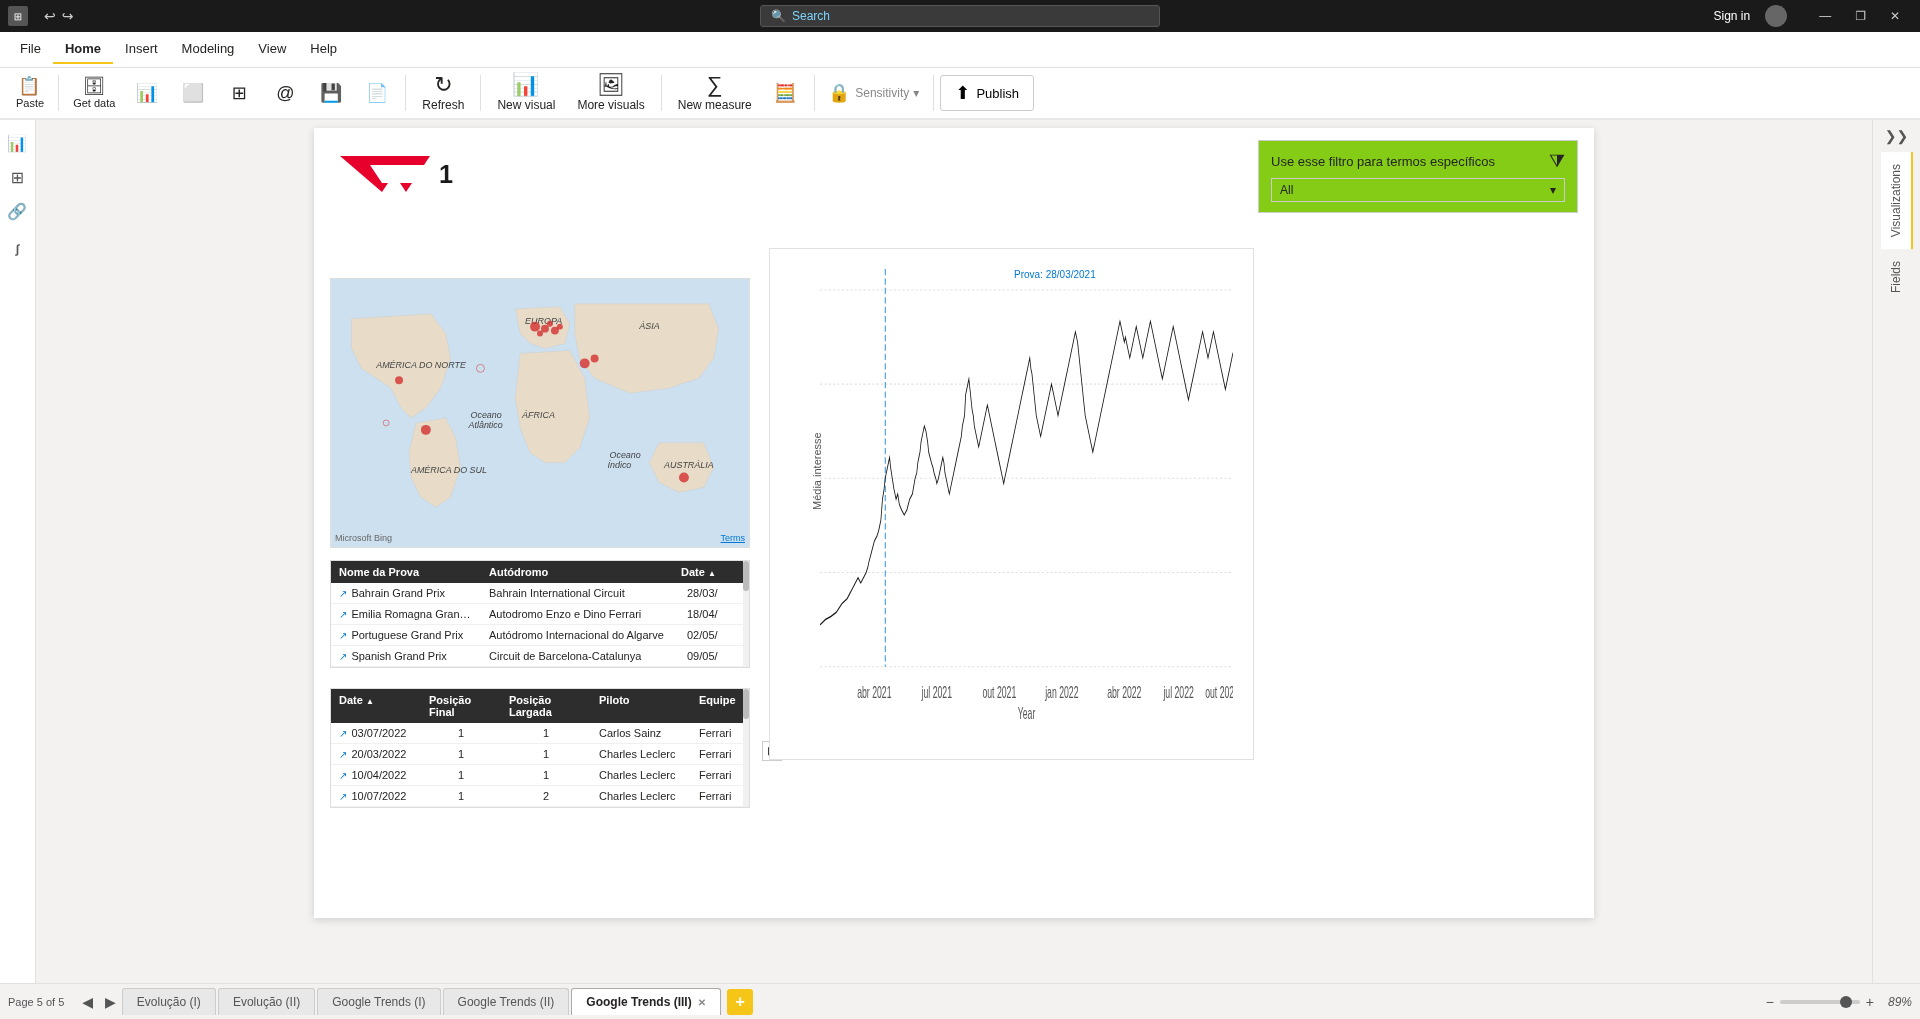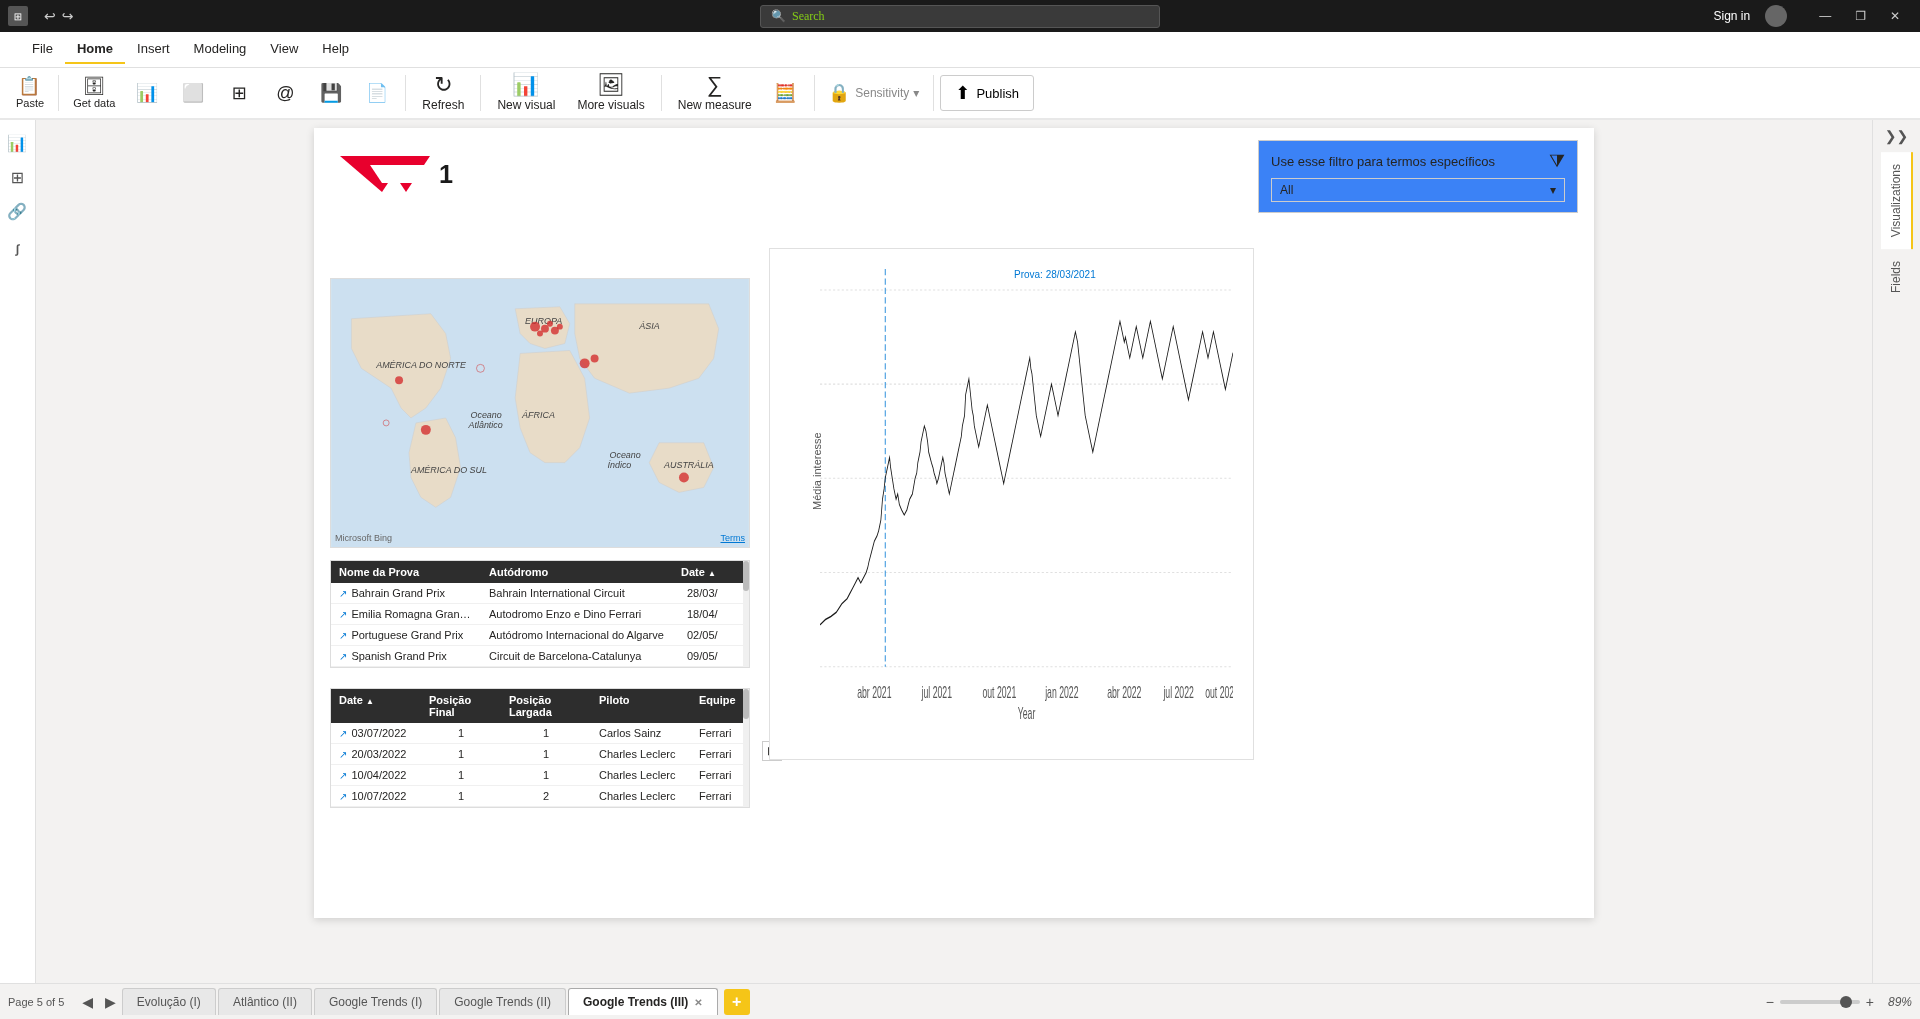--- a/index.html
+++ b/index.html
@@ -35,21 +35,21 @@
     #titlebar .win-controls span { padding: 4px 12px; cursor: pointer; color: #ccc; font-size: 12px; }
     #titlebar .sign-in { display: flex; align-items: center; gap: 15px; margin-right: 12px; color: #fff; font-size: 12px; }
     #titlebar .avatar { width: 22px; height: 22px; background: #666; border-radius: 50%; }
 
     
     #menubar {
       background: #fff;
       height: 36px;
       display: flex;
       align-items: center;
-      padding: 0 20px;
+      padding: 0 8px;
       border-bottom: 1px solid #e0e0e0;
     }
     #menubar .menu-item {
       padding: 6px 12px;
       cursor: pointer;
       font-size: 13px;
       color: #252423;
       border-bottom: 2px solid transparent;
     }
     #menubar .menu-item.active { border-bottom: 2px solid #f5c518; color: #252423; font-weight: 600; }
@@ -205,21 +205,21 @@
       padding: 0 20px 8px;
     }
 
     
     .filter-panel {
       position: absolute;
       top: 12px;
       right: 16px;
       width: 320px;
       border: 1px solid #ccc;
-      background: #3b82f6;
+      background: #84cc16;
       padding: 10px 12px;
     }
     .filter-header { display: flex; align-items: center; justify-content: space-between; }
     .filter-dropdown {
       border: 1px solid #ccc;
       padding: 4px 8px;
       font-size: 12px;
       display: flex;
       justify-content: space-between;
       align-items: center;
@@ -443,21 +443,21 @@
       <span>↩</span>
       <span>↪</span>
     </div>
   </div>
   <div style="flex:1; display:flex; justify-content:center; align-items:center; gap:20px;">
     <span style="color:#ccc; font-size:12px;">f1_study_case_from_api - Power BI Desktop</span>
   </div>
   <div style="position:absolute; left:50%; transform:translateX(-50%);">
     <div class="search-box">
       <span>🔍</span>
-      <span style="color:#84cc16;font-family:Liberation Serif, serif;">Search</span>
+      <span style="color:#7dd3fc;">Search</span>
     </div>
   </div>
   <div class="sign-in">
     <span style="cursor:pointer;">Sign in</span>
     <div class="avatar"></div>
   </div>
   <div class="win-controls">
     <span>—</span>
     <span>❐</span>
     <span>✕</span>
@@ -767,21 +767,21 @@
 
 <div id="bottom-tabs">
   <span style="font-size:11px; color:#555; margin-right:12px;">Page 5 of 5</span>
   <button class="tab-nav-btn">◀</button>
   <button class="tab-nav-btn">▶</button>
 
   <div class="page-tab">
     <span>Evolução (I)</span>
   </div>
   <div class="page-tab">
-    <span>Atlântico (II)</span>
+    <span>Evolução (II)</span>
   </div>
   <div class="page-tab">
     <span>Google Trends (I)</span>
   </div>
   <div class="page-tab">
     <span>Google Trends (II)</span>
   </div>
   <div class="page-tab active">
     <span>Google Trends (III)</span>
     <span class="close-x">✕</span>

